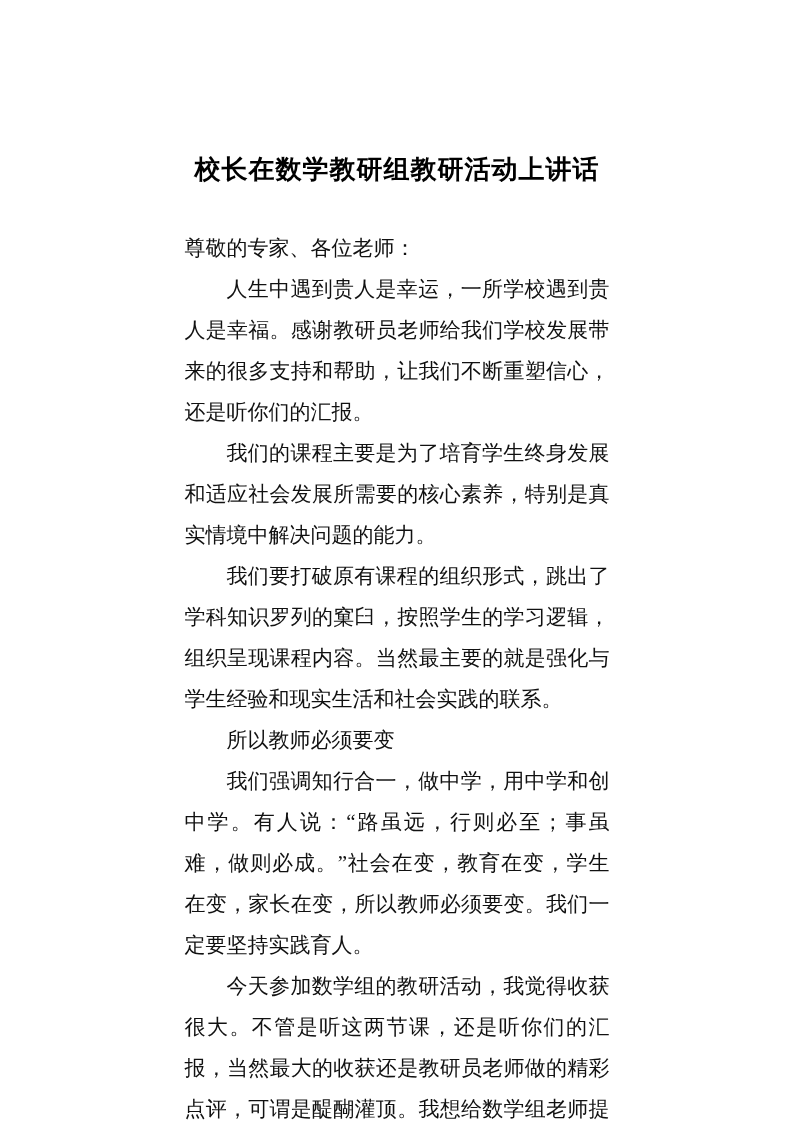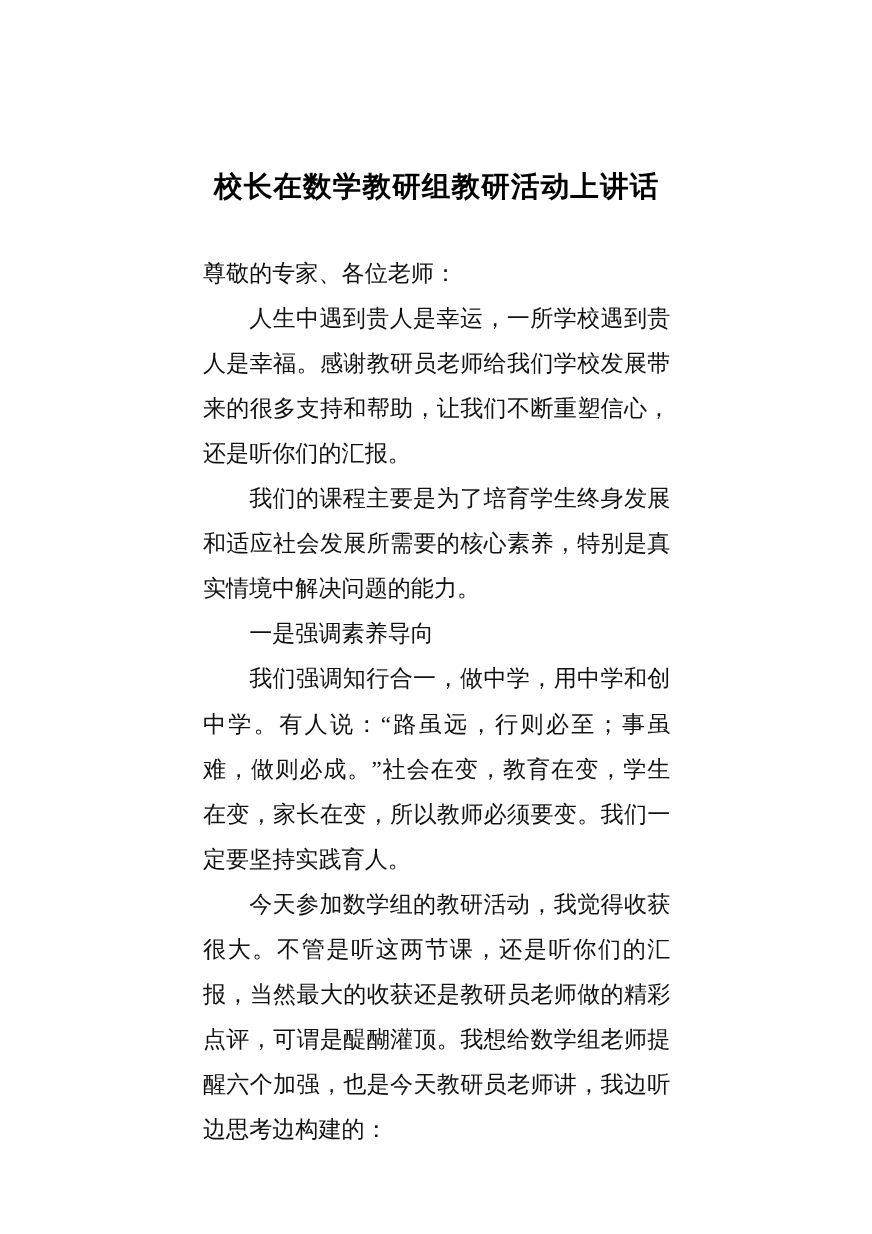--- a/index.html
+++ b/index.html
@@ -45,17 +45,18 @@
 </style>
 </head>
 <body>
 
 <div class="page">
   <h1 class="doc-title">校长在数学教研组教研活动上讲话</h1>
   <div class="doc-body">
       <p class="para">尊敬的专家、各位老师：</p>
       <p class="para indent">人生中遇到贵人是幸运，一所学校遇到贵人是幸福。感谢教研员老师给我们学校发展带来的很多支持和帮助，让我们不断重塑信心，还是听你们的汇报。</p>
       <p class="para indent">我们的课程主要是为了培育学生终身发展和适应社会发展所需要的核心素养，特别是真实情境中解决问题的能力。</p>
-      <p class="para indent">一是强调素养导向</p>
+      <p class="para indent">我们要打破原有课程的组织形式，跳出了学科知识罗列的窠臼，按照学生的学习逻辑，组织呈现课程内容。当然最主要的就是强化与学生经验和现实生活和社会实践的联系。</p>
+      <p class="para indent">所以教师必须要变</p>
       <p class="para indent">我们强调知行合一，做中学，用中学和创中学。有人说：“路虽远，行则必至；事虽难，做则必成。”社会在变，教育在变，学生在变，家长在变，所以教师必须要变。我们一定要坚持实践育人。</p>
       <p class="para indent">今天参加数学组的教研活动，我觉得收获很大。不管是听这两节课，还是听你们的汇报，当然最大的收获还是教研员老师做的精彩点评，可谓是醍醐灌顶。我想给数学组老师提醒六个加强，也是今天教研员老师讲，我边听边思考边构建的：</p>
     </div>
 </div>
 
 </body></html>

